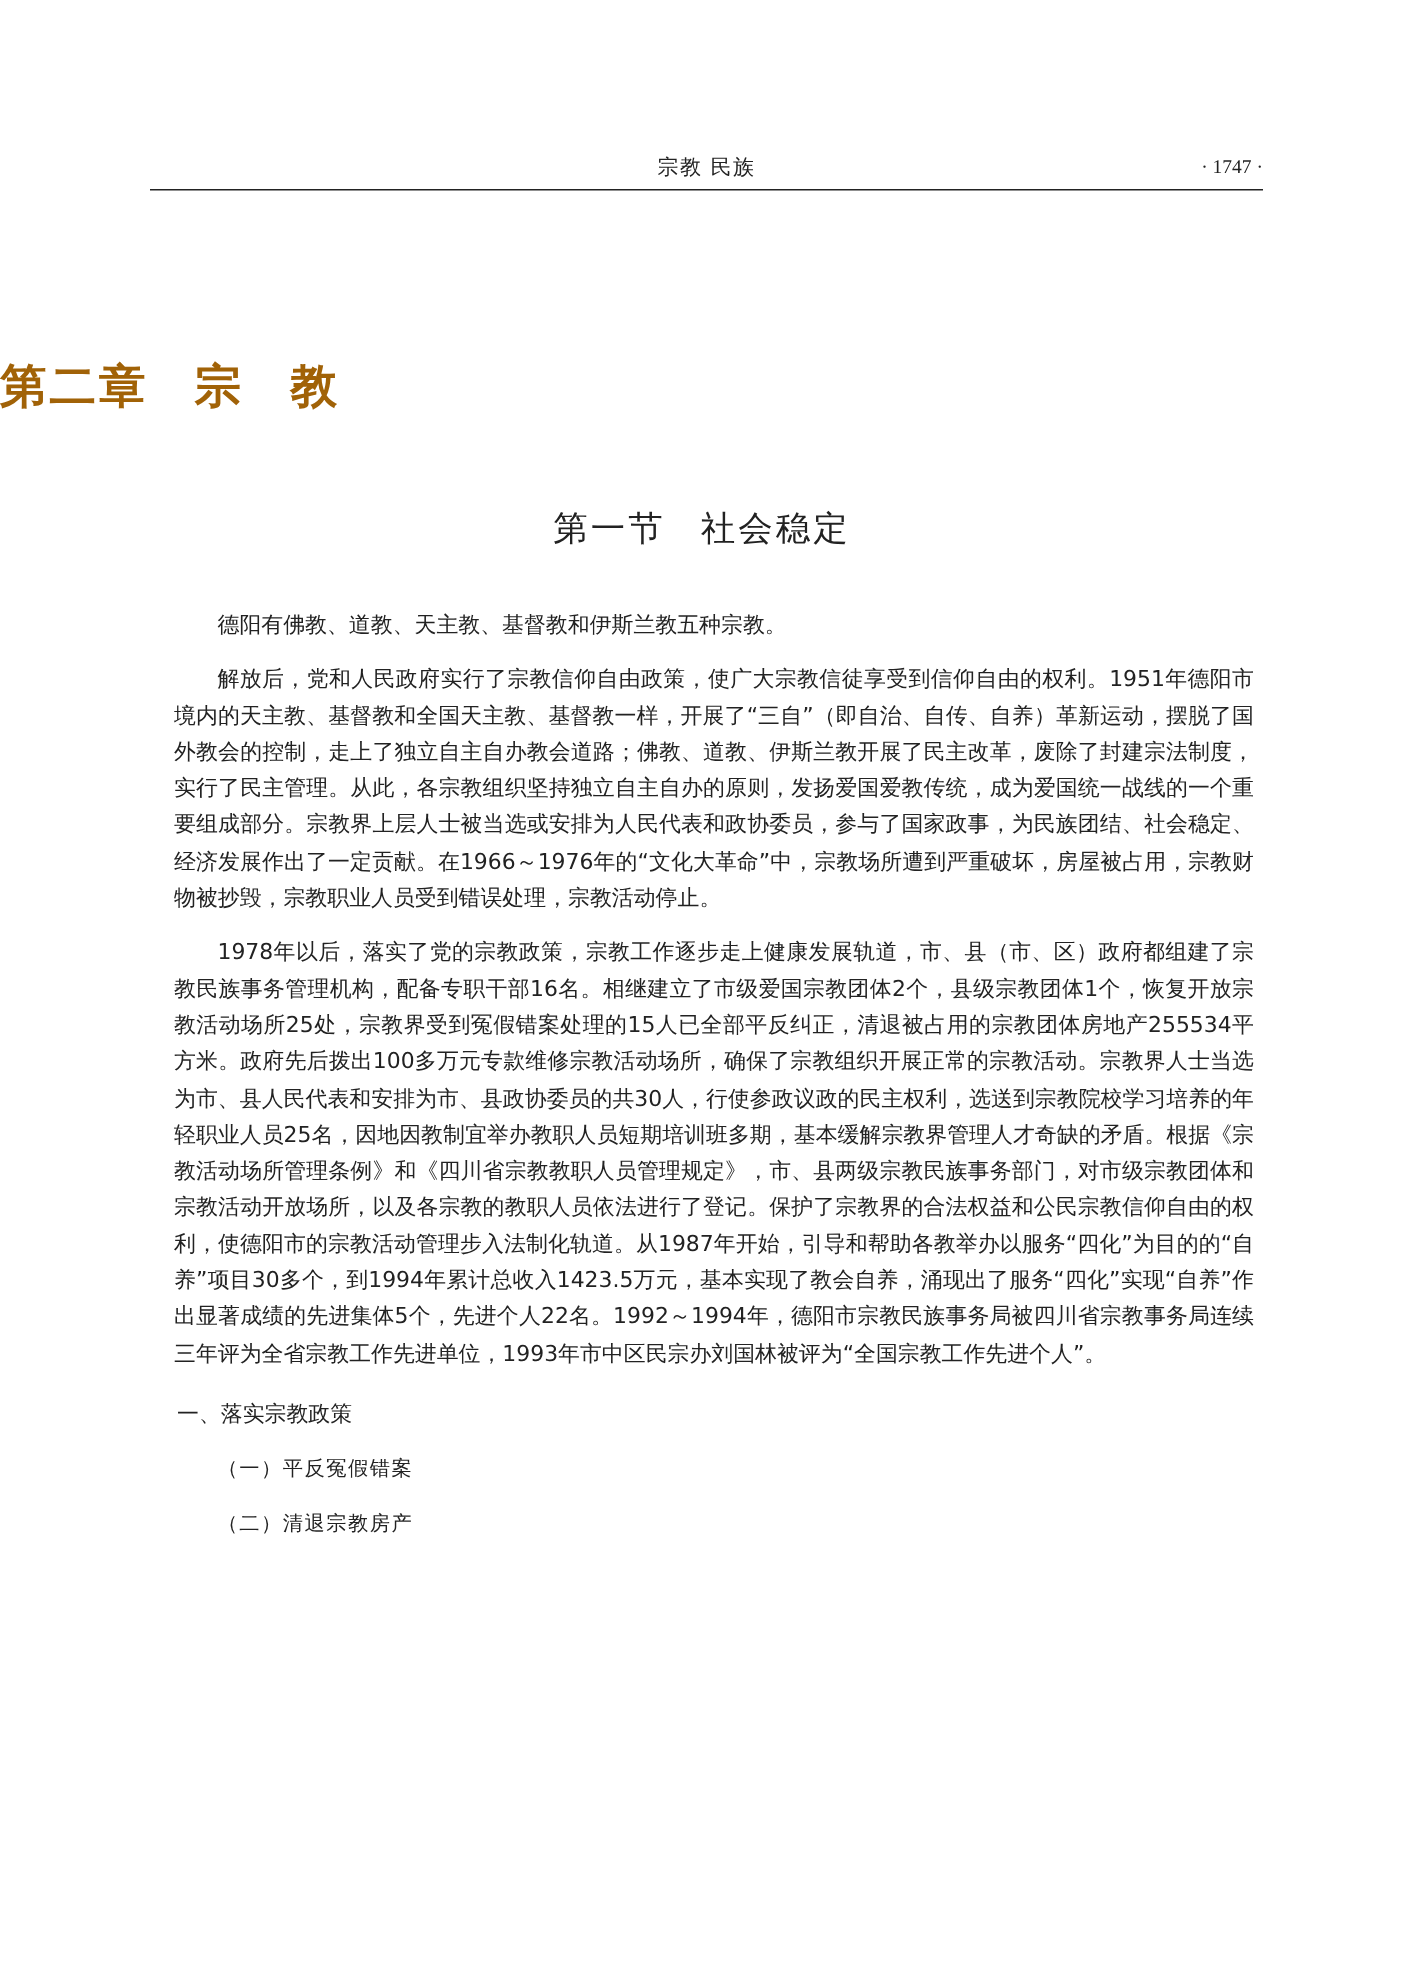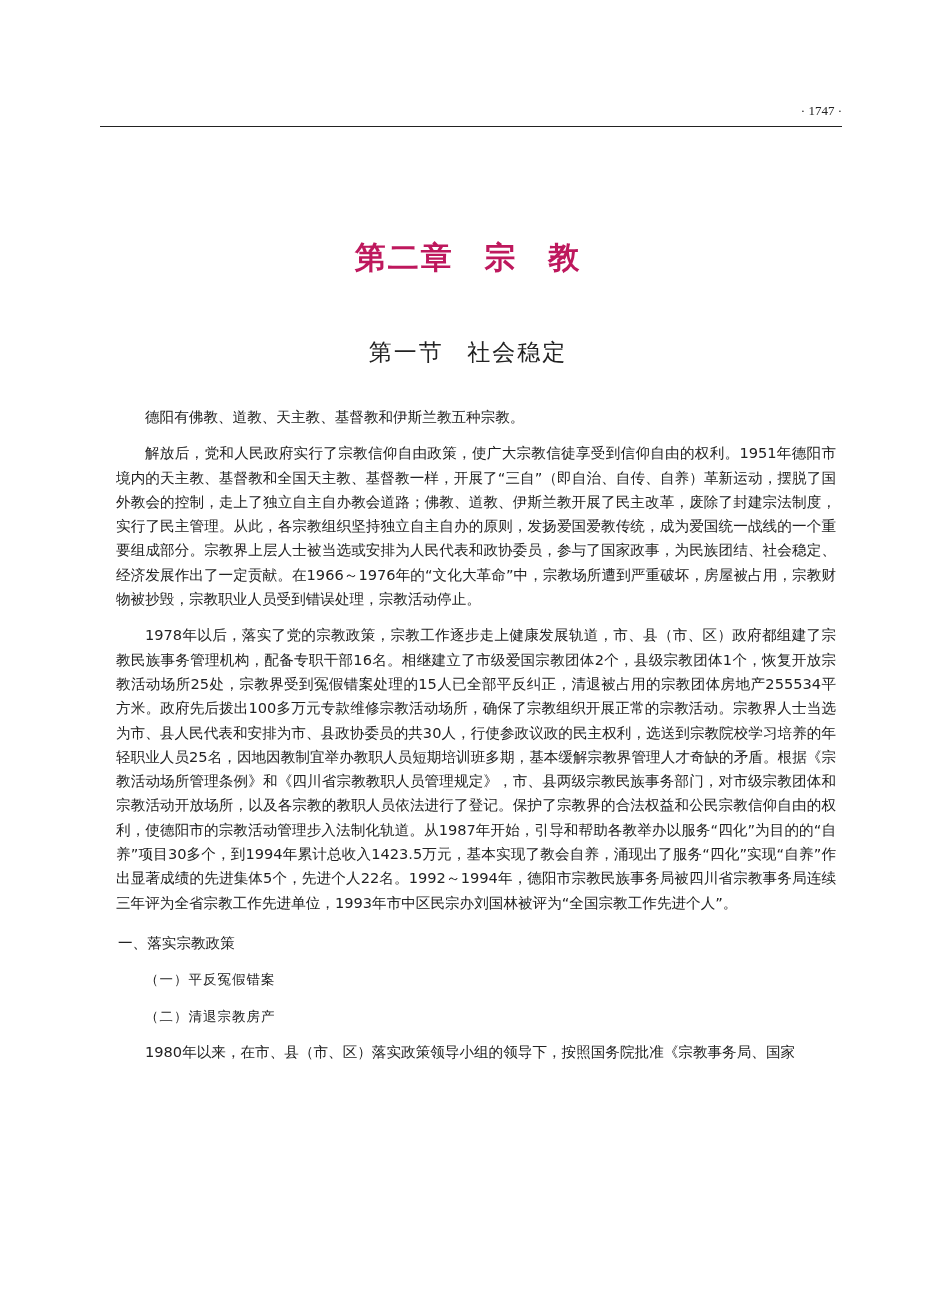--- a/index.html
+++ b/index.html
@@ -15,22 +15,22 @@
       position: absolute; left: 0; right: 0; top: 3px; text-align: center;
       font-size: 14px; letter-spacing: 1px; color: #222;
       font-family: "DejaVu Sans", sans-serif;
     }
     .page-number {
       position: absolute; right: 0; top: 3px; font-size: 13px; color: #222;
       font-family: "Liberation Serif", serif;
       text-align: right;
     }
     .chapter-title {
-      position: absolute; left: 0; right: 0; top: 237px; text-align: center;
-      font-size: 31px; font-weight: bold; letter-spacing: 2px; color: #be185d;
+      position: absolute; left: 0; right: 0; top: 237px; text-align: left;
+      font-size: 31px; font-weight: bold; letter-spacing: 2px; color: #a16207;
       font-family: "DejaVu Serif", serif; word-spacing: 18px;
     }
     .section-title {
       position: absolute; left: 0; right: 0; top: 337px; text-align: center;
       font-size: 23px; letter-spacing: 2px; color: #222;
       font-family: "DejaVu Serif", serif; word-spacing: 14px;
     }
     .body-text {
       position: absolute; left: 104px; top: 393px; width: 744px;
       font-size: 14.6px; line-height: 24.3px; text-align: justify;
@@ -42,27 +42,27 @@
     }
     .heading-2 {
       text-indent: 29px !important; font-family: "DejaVu Serif", serif; font-size: 13.5px;
       letter-spacing: 1px;
     }
   </style>
 </head>
 <body>
 
 <div class="header">
+  <div class="header-title">宗教  民族</div>
   <div class="page-number">· 1747 ·</div>
 </div>
 
 <div class="chapter-title">第二章  宗  教</div>
 <div class="section-title">第一节  社会稳定</div>
 
 <div class="body-text">
   <p>德阳有佛教、道教、天主教、基督教和伊斯兰教五种宗教。</p>
   <p>解放后，党和人民政府实行了宗教信仰自由政策，使广大宗教信徒享受到信仰自由的权利。1951年德阳市境内的天主教、基督教和全国天主教、基督教一样，开展了“三自”（即自治、自传、自养）革新运动，摆脱了国外教会的控制，走上了独立自主自办教会道路；佛教、道教、伊斯兰教开展了民主改革，废除了封建宗法制度，实行了民主管理。从此，各宗教组织坚持独立自主自办的原则，发扬爱国爱教传统，成为爱国统一战线的一个重要组成部分。宗教界上层人士被当选或安排为人民代表和政协委员，参与了国家政事，为民族团结、社会稳定、经济发展作出了一定贡献。在1966～1976年的“文化大革命”中，宗教场所遭到严重破坏，房屋被占用，宗教财物被抄毁，宗教职业人员受到错误处理，宗教活动停止。</p>
   <p>1978年以后，落实了党的宗教政策，宗教工作逐步走上健康发展轨道，市、县（市、区）政府都组建了宗教民族事务管理机构，配备专职干部16名。相继建立了市级爱国宗教团体2个，县级宗教团体1个，恢复开放宗教活动场所25处，宗教界受到冤假错案处理的15人已全部平反纠正，清退被占用的宗教团体房地产255534平方米。政府先后拨出100多万元专款维修宗教活动场所，确保了宗教组织开展正常的宗教活动。宗教界人士当选为市、县人民代表和安排为市、县政协委员的共30人，行使参政议政的民主权利，选送到宗教院校学习培养的年轻职业人员25名，因地因教制宜举办教职人员短期培训班多期，基本缓解宗教界管理人才奇缺的矛盾。根据《宗教活动场所管理条例》和《四川省宗教教职人员管理规定》，市、县两级宗教民族事务部门，对市级宗教团体和宗教活动开放场所，以及各宗教的教职人员依法进行了登记。保护了宗教界的合法权益和公民宗教信仰自由的权利，使德阳市的宗教活动管理步入法制化轨道。从1987年开始，引导和帮助各教举办以服务“四化”为目的的“自养”项目30多个，到1994年累计总收入1423.5万元，基本实现了教会自养，涌现出了服务“四化”实现“自养”作出显著成绩的先进集体5个，先进个人22名。1992～1994年，德阳市宗教民族事务局被四川省宗教事务局连续三年评为全省宗教工作先进单位，1993年市中区民宗办刘国林被评为“全国宗教工作先进个人”。</p>
   <p class="heading-1">一、落实宗教政策</p>
   <p class="heading-2">（一）平反冤假错案</p>
   <p class="heading-2">（二）清退宗教房产</p>
-  <p>1980年以来，在市、县（市、区）落实政策领导小组的领导下，按照国务院批准《宗教事务局、国家</p>
 </div>
 
 </body></html>

